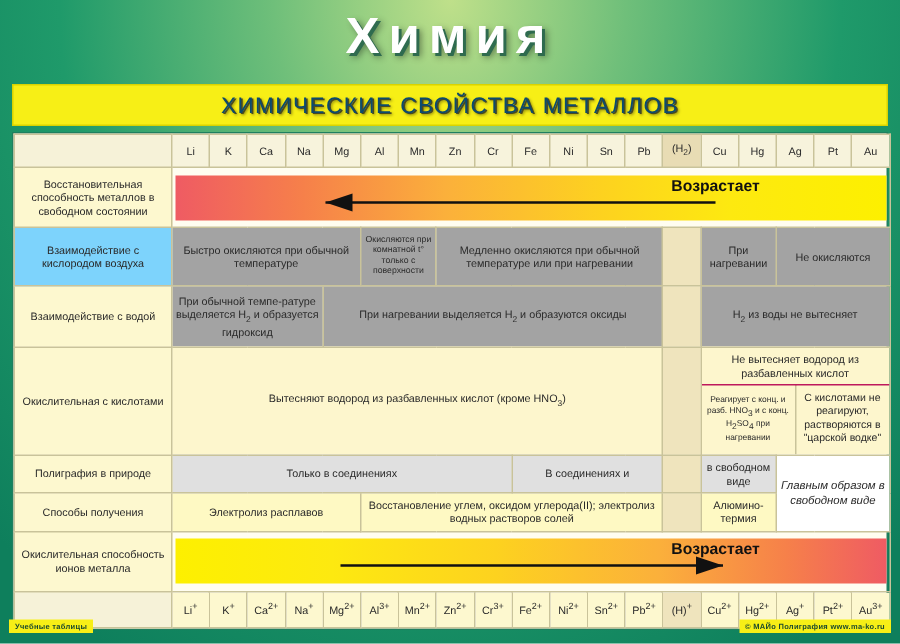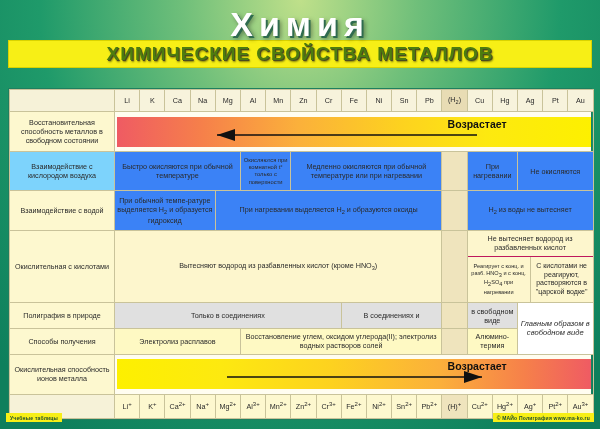--- a/index.html
+++ b/index.html
@@ -5,32 +5,32 @@
   * { box-sizing: border-box; margin:0; padding:0; }
   html,body { width:600px; height:429px; }
   body {
     font-family: "Liberation Sans", sans-serif;
     background: radial-gradient(ellipse 70% 120% at 50% 0%, #bfe08a 0%, #6fbf7a 28%, #1f9a6a 62%, #0e7f5c 100%);
     position:relative; overflow:hidden;
   }
   #poster { position:absolute; inset:0; }
 
   
-  .title-wrap { text-align:center; padding-top:4px; height:40px; }
+  .title-wrap { text-align:center; padding-top:4px; height:56px; }
   .title {
     font-size:34px; font-weight:bold; color:#ffffff; letter-spacing:6px;
     text-shadow: 2px 2px 0 #2f6b4f, 3px 3px 5px rgba(0,0,0,.45);
     line-height:40px;
   }
   .subtitle-bar {
     margin:0 8px; height:28px; background:#f7ef16; border:1px solid #d9d300;
     display:flex; align-items:center; justify-content:center;
   }
   .subtitle {
-    font-size:19px; font-weight:bold; color:#4d7c0f; letter-spacing:1px;
+    font-size:15px; font-weight:normal; color:#0c4a6e; letter-spacing:1px;
     text-shadow: 1px 1px 0 #4a4a20, 1.5px 1.5px 2px rgba(0,0,0,.5);
   }
 
   
   .table-frame {
     position:absolute; left:8px; top:88px; width:584px; height:332px;
     background:#fffdf0; border:1px solid #1f7f5f;
   }
   table.main { width:100%; height:100%; border-collapse:collapse; table-layout:fixed; }
   table.main td {
@@ -61,21 +61,21 @@
   }
   .band.rev {
     background: linear-gradient(to right,#fdf000 0%, #fde910 22%, #fdd21f 45%, #fbb03b 68%, #f6804a 86%, #ef5b63 100%);
   }
   .band-label {
     position:absolute; right:84px; top:1px; font-size:10.5px; font-weight:bold; color:#111;
   }
   .band.rev .band-label { right:84px; }
 
   
-  .c-green  { background:#3b82f6; }
+  .c-green  { background:#a3a3a3; }
   .c-cream  { background:#fdf6cd; }
   .c-grey   { background:#e0e0e0; }
   .c-white  { background:#ffffff; }
   .c-ltcream{ background:#fef9c3; }
 
   
   .h-col { background:#efe4bd !important; }
 
   .ion {
     background:#fdf8cf; font-size:8.6px; height:24px; border:1px solid #b9b389;

